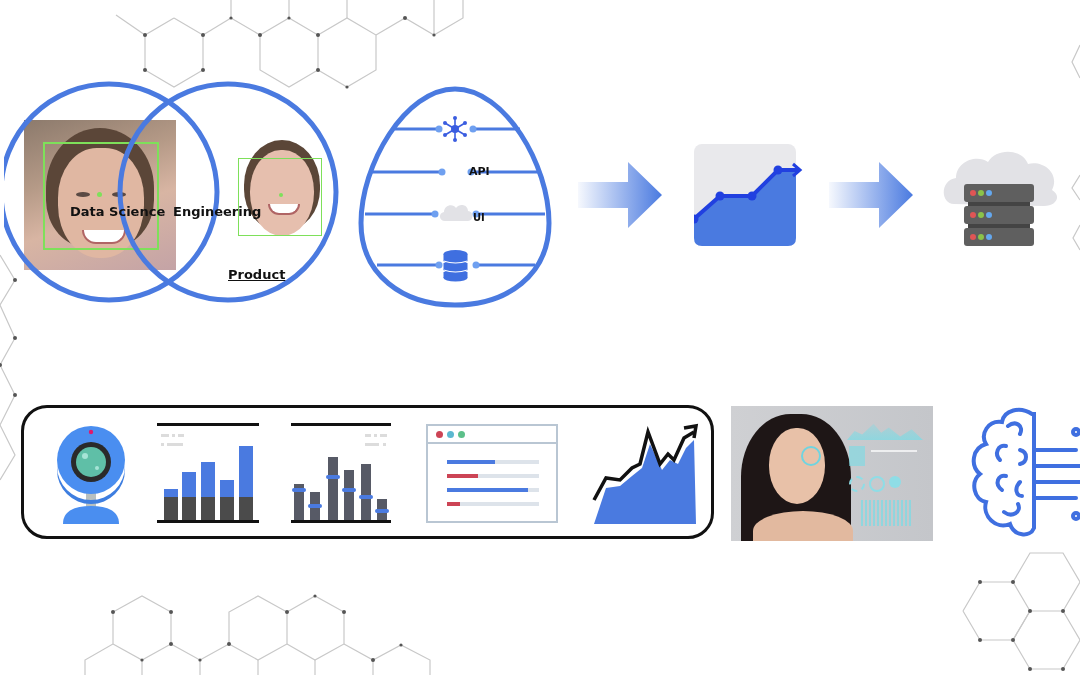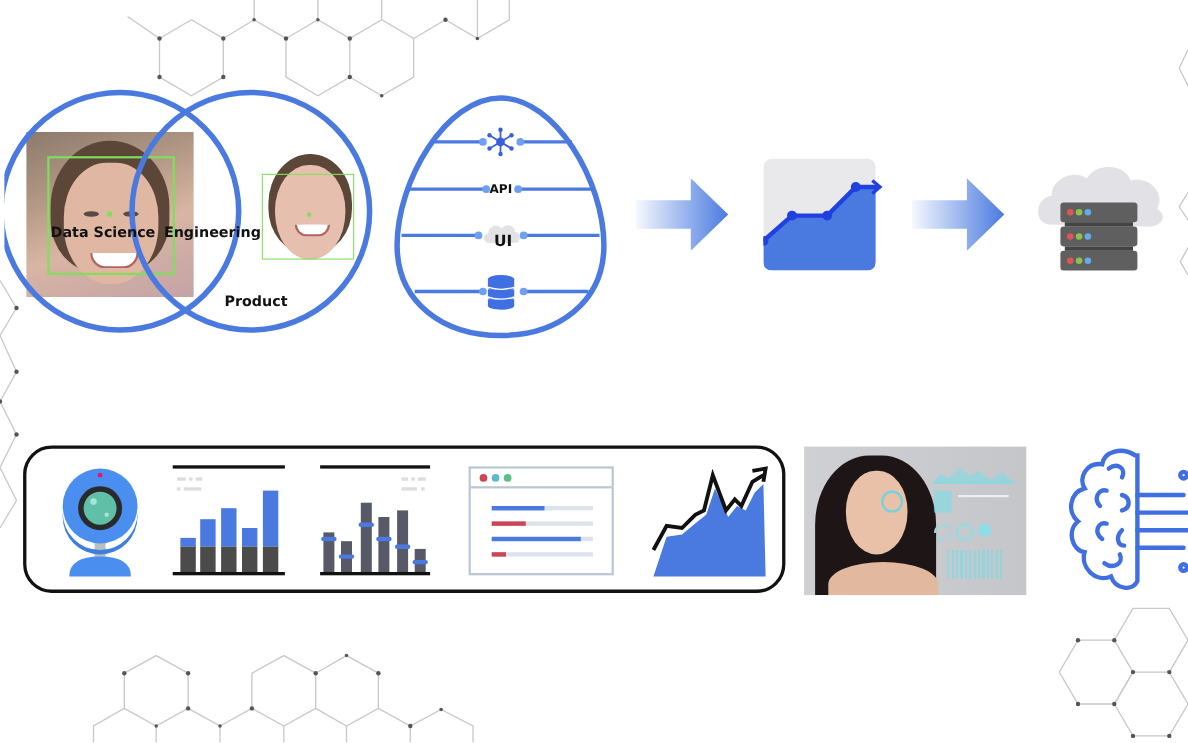--- a/index.html
+++ b/index.html
@@ -1,18 +1,18 @@
 <!DOCTYPE html>
 <html><head>
 <meta charset="utf-8">
 <style>
   html, body { margin:0; padding:0; }
   body { width:1080px; height:675px; background:#ffffff; position:relative; overflow:hidden; font-family:"Liberation Sans", sans-serif; }
   .abs { position:absolute; }
-  .label { position:absolute; font-weight:bold; color:#111; font-family:"DejaVu Sans", sans-serif; white-space:nowrap; }
+  .label { position:absolute; font-weight:bold; color:#111; font-family:"DejaVu Sans", sans-serif; white-space:nowrap;padding-left:24px; }
   svg { display:block; }
 </style>
 </head>
 <body>
 
 <svg class="abs" style="left:0;top:0" width="1080" height="675" viewBox="0 0 1080 675">
   <g fill="none" stroke="#c8c8c8" stroke-width="1.2">
 
     <path d="M116,15 L145,35 L174,18"></path>
     <path d="M145,35 L145,70 L174,87 L203,70 L203,35 L174,18"></path>
@@ -103,21 +103,21 @@
     <div class="abs" style="left:-4px;top:20px;width:82px;height:76px;border:1.5px solid #7ee05a;"></div>
     <div class="abs" style="left:37px;top:55px;width:4px;height:4px;border-radius:50%;background:#7ee05a;"></div>
   </div>
 
   <svg class="abs" style="left:0;top:0" width="340" height="230">
     <circle cx="105" cy="112" r="108" fill="none" stroke="#4a7ae0" stroke-width="5"></circle>
     <circle cx="224" cy="112" r="108" fill="none" stroke="#4a7ae0" stroke-width="5"></circle>
   </svg>
   <span class="label" style="left:42px;top:124px;font-size:13px;">Data Science</span>
   <span class="label" style="left:145px;top:124px;font-size:13px;">Engineering</span>
-  <span class="label" style="left:200px;top:187px;font-size:13px;">Product</span>
+  <span class="label" style="left:200px;top:187px;font-size:13px;text-decoration:underline;">Product</span>
 </div>
 
 <div class="abs" style="left:355px;top:85px;width:200px;height:225px;">
   <svg class="abs" style="left:0;top:0" width="200" height="225">
     <path d="M100,4 C150,4 194,80 194,138 C194,190 152,220 100,220 C48,220 6,190 6,138 C6,80 50,4 100,4 Z" fill="none" stroke="#4a7ae0" stroke-width="5"></path>
     <g stroke="#4a7ae0" stroke-width="3">
       <line x1="40" y1="44" x2="84" y2="44"></line>
         <line x1="118" y1="44" x2="165" y2="44"></line>
       <line x1="17" y1="87" x2="87" y2="87"></line>
         <line x1="116" y1="87" x2="184" y2="87"></line>
@@ -155,21 +155,21 @@
         <circle cx="24" cy="8" r="2"></circle>
         <circle cx="4" cy="20" r="2"></circle>
         <circle cx="24" cy="20" r="2"></circle>
     </g>
   </svg>
   <span class="label" style="left:90px;top:80px;font-size:11px;">API</span>
 
   <svg class="abs" style="left:82px;top:116px" width="38" height="22" viewBox="0 0 38 22">
     <path d="M8,20 C2,20 1,12 7,11 C7,4 16,2 19,7 C22,2 31,3 31,10 C37,10 37,20 31,20 Z" fill="#e2e2e6"></path>
   </svg>
-  <span class="label" style="left:94px;top:127px;font-size:14px;">UI</span>
+  <span class="label" style="left:94px;top:127px;font-size:10px;">UI</span>
 
   <svg class="abs" style="left:88px;top:165px" width="25" height="32" viewBox="0 0 25 32">
     <g fill="#3f6fe0">
       <ellipse cx="12.5" cy="4" rx="12" ry="4"></ellipse>
       <rect x="0.5" y="4" width="24" height="7"></rect>
       <ellipse cx="12.5" cy="11" rx="12" ry="3.5"></ellipse>
       <rect x="0.5" y="13" width="24" height="7"></rect>
       <ellipse cx="12.5" cy="20" rx="12" ry="3.5"></ellipse>
       <rect x="0.5" y="22" width="24" height="6"></rect>
       <ellipse cx="12.5" cy="28" rx="12" ry="3.5"></ellipse>

